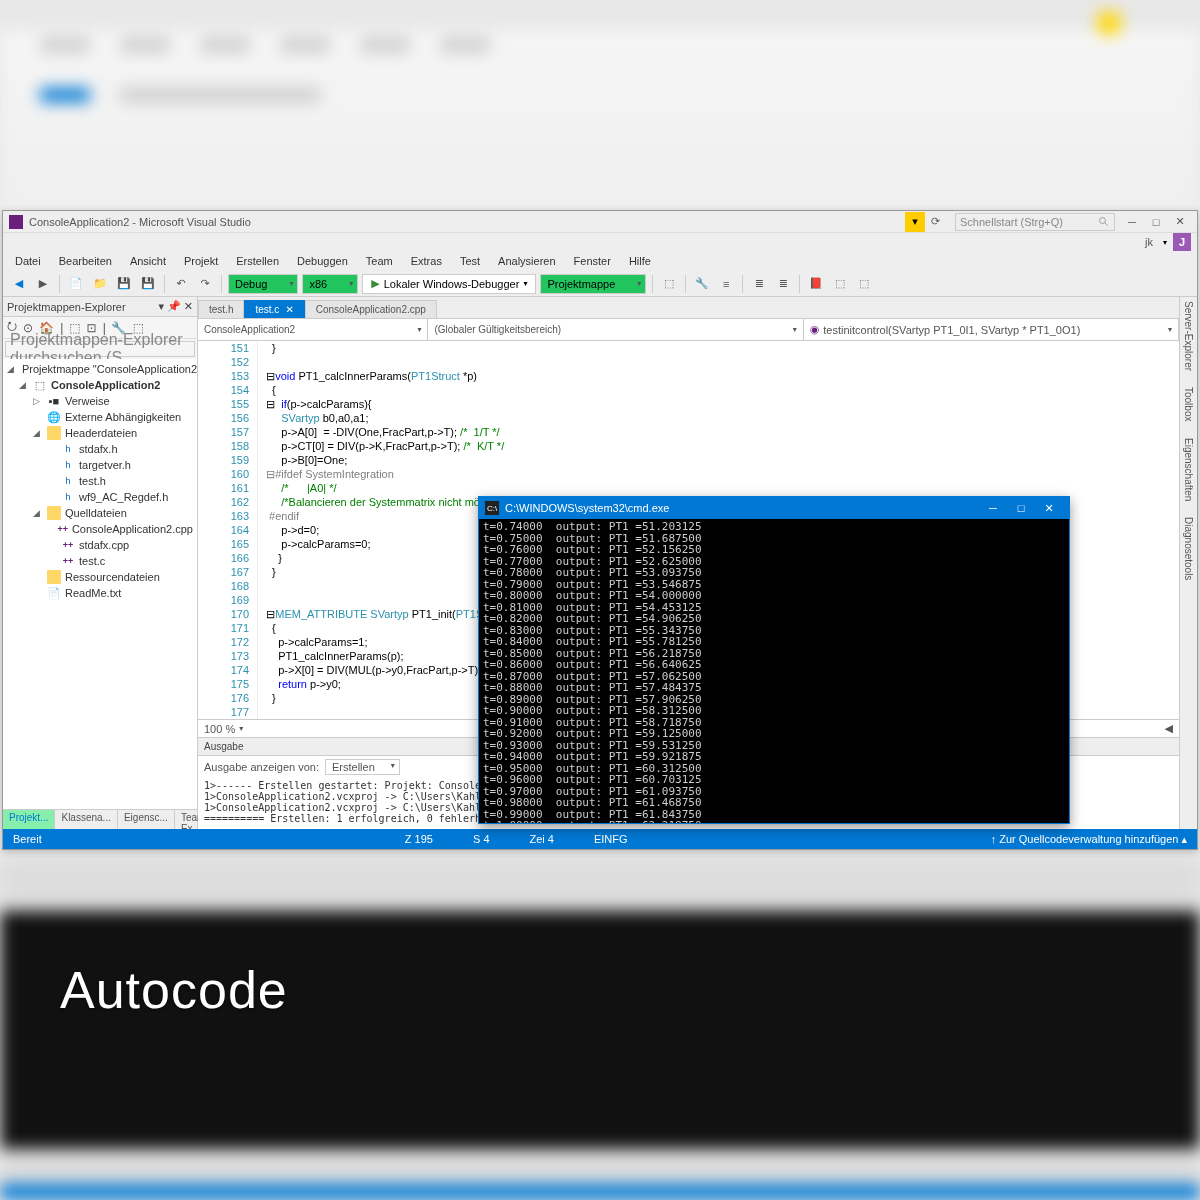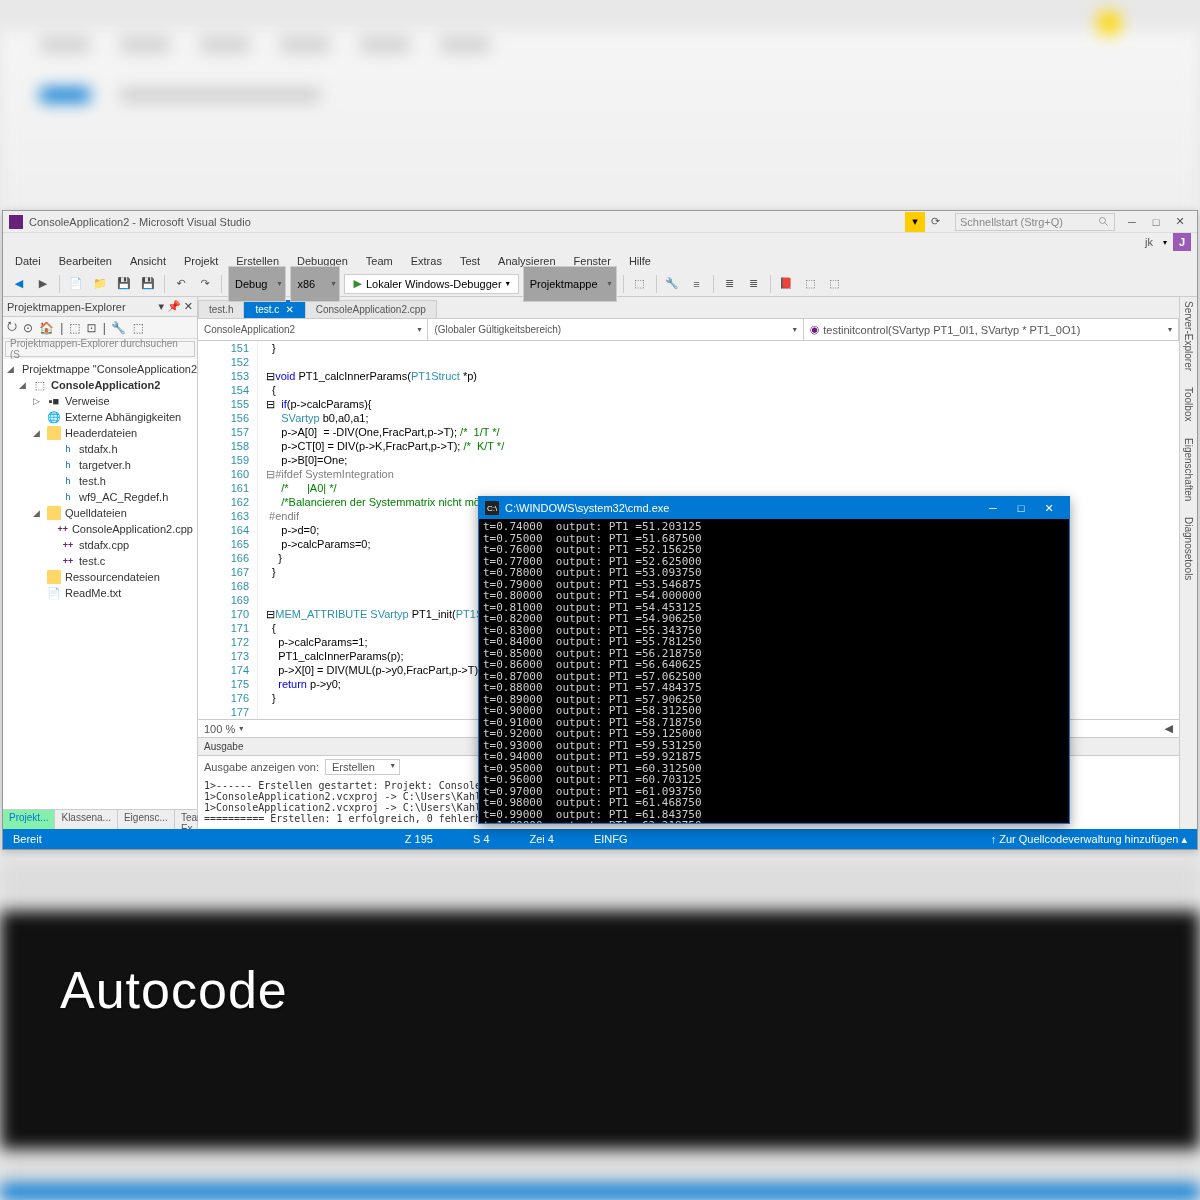--- a/index.html
+++ b/index.html
@@ -25,32 +25,32 @@
 .jk { color:#555; margin-right:4px; }
 .j-badge { width:18px; height:18px; background:#9b59b6; color:#fff; display:flex; align-items:center; justify-content:center; font-weight:bold; }
 
 .menubar { height:20px; display:flex; align-items:center; padding:0 4px; gap:2px; }
 .menubar span { padding:2px 8px; color:#333; }
 
 .toolbar { height:26px; display:flex; align-items:center; padding:0 6px; gap:4px; border-bottom:1px solid #ccc; background:#eee; }
 .tb-btn { width:20px; height:20px; display:flex; align-items:center; justify-content:center; color:#555; border-radius:2px; }
 .tb-btn.blue { color:#0078d4; }
 .tb-sep { width:1px; height:18px; background:#ccc; margin:0 2px; }
-.tb-combo { height:36px; border:1px solid #ccc; background:#a3a3a3; padding:0 18px 0 6px; display:flex; align-items:center; position:relative; min-width:50px; }
+.tb-combo { height:20px; border:1px solid #ccc; background:#22c55e; padding:0 30px 0 6px; display:flex; align-items:center; position:relative; min-width:50px; }
 .tb-combo::after { content:"▾"; position:absolute; right:4px; font-size:8px; color:#555; }
 .tb-run { display:flex; align-items:center; gap:4px; padding:0 8px; height:20px; border:1px solid #ccc; background:#fff; }
 .tb-run .tri { color:#388a34; }
 
 .main { flex:1; display:flex; overflow:hidden; }
 .explorer { width:195px; background:#f5f5f5; border-right:1px solid #ccc; display:flex; flex-direction:column; }
 .exp-header { height:20px; background:#eee; border-bottom:1px solid #ccc; display:flex; align-items:center; padding:0 4px; font-size:10px; color:#444;text-align:right; }
 .exp-header .pin { margin-left:auto; }
 .exp-tools { height:22px; display:flex; align-items:center; padding:0 4px; gap:6px; border-bottom:1px solid #ddd; }
 .exp-tools span { color:#555; font-size:12px; }
-.exp-search { height:16px; border:1px solid #ccc; margin:2px; padding:0 4px; color:#888; font-size:10px; display:flex; align-items:center; }
+.exp-search { height:16px; border:1px solid #ccc; margin:2px; padding:0 4px; color:#888; font-size:16px; display:flex; align-items:center; }
 .tree { flex:1; overflow:auto; padding:2px 0; background:#fff; }
 .tree-item { display:flex; align-items:center; padding:1px 4px; gap:4px; color:#333; white-space:nowrap; }
 .tree-arrow { width:10px; color:#666; font-size:9px; }
 .tree-icon { width:14px; height:14px; display:inline-flex; align-items:center; justify-content:center; }
 .folder-yellow { background:#ffd766; border-radius:1px; }
 .file-c { color:#68217a; font-weight:bold; font-size:9px; }
 .file-h { color:#0066cc; font-size:9px; }
 .bold { font-weight:bold; }
 .ind1 { padding-left:16px; } .ind2 { padding-left:30px; } .ind3 { padding-left:44px; }
 .exp-tabs { height:20px; display:flex; border-top:1px solid #ccc; background:#eee; }

